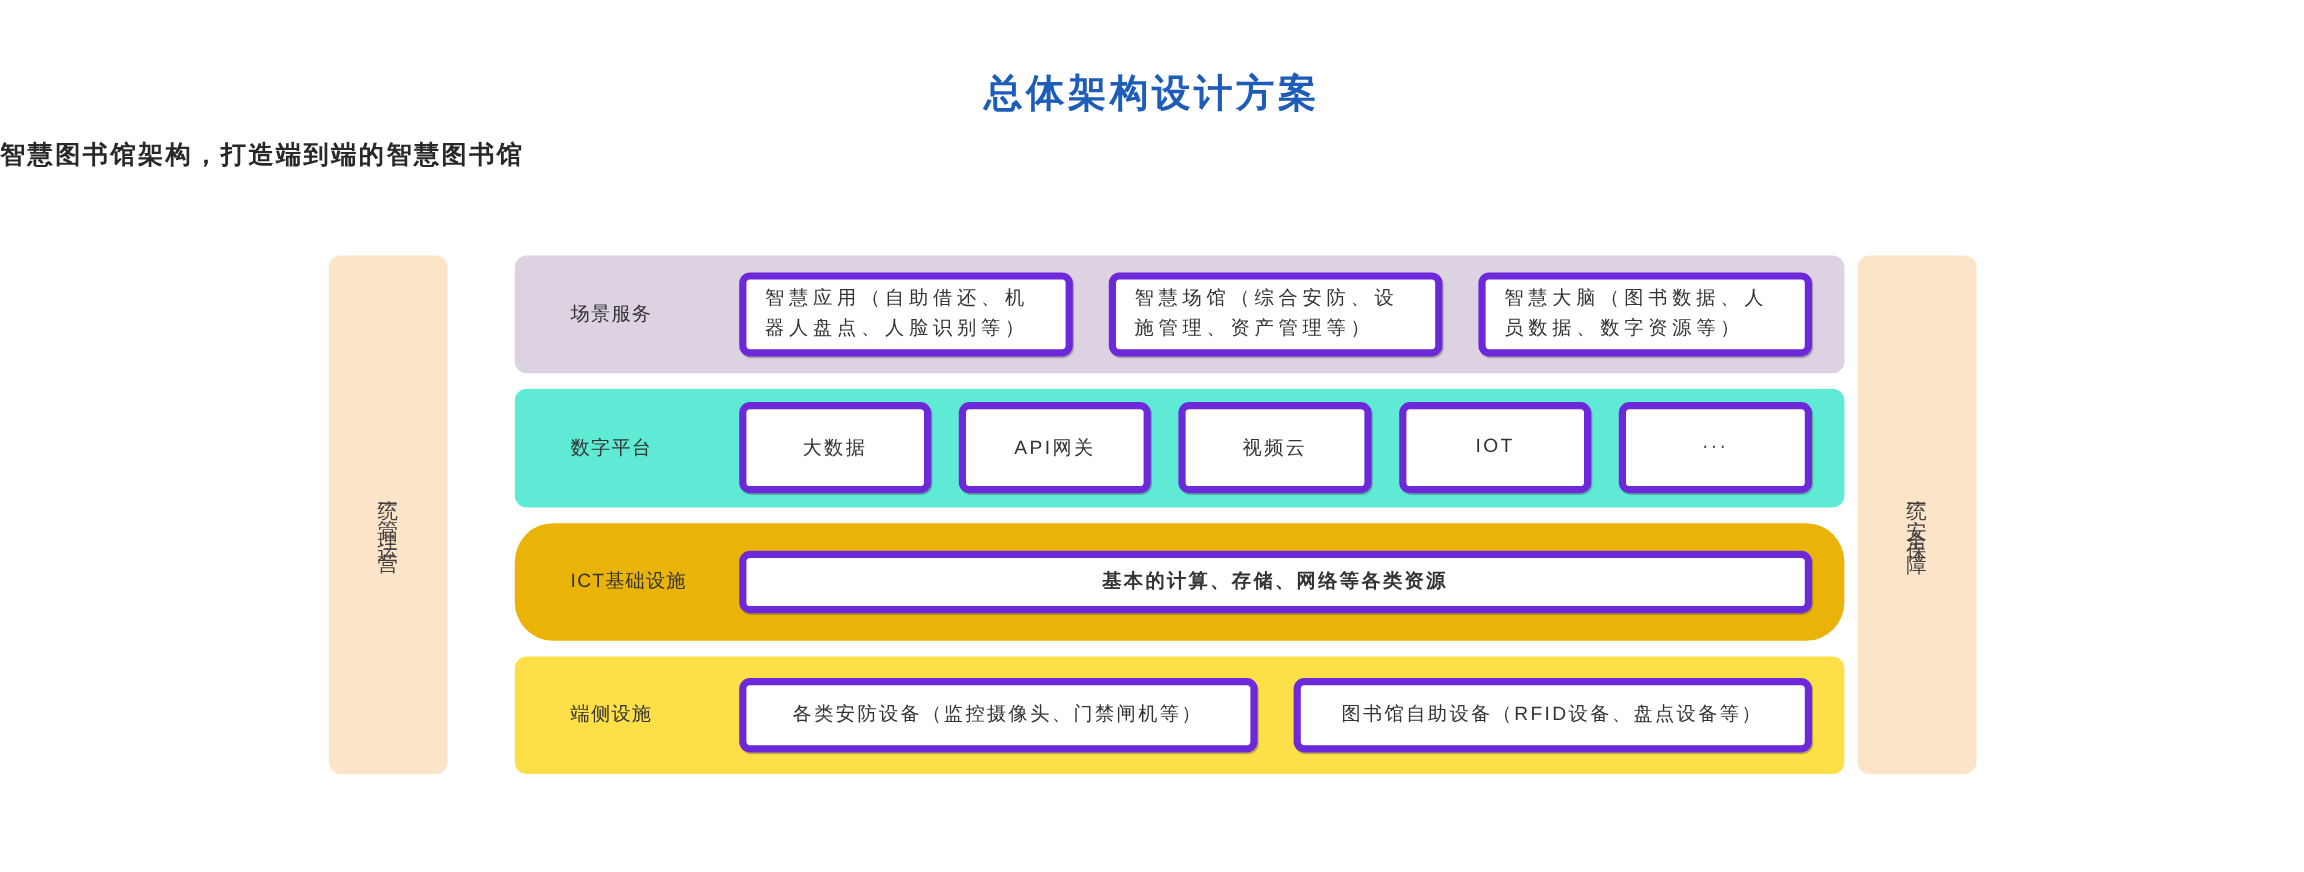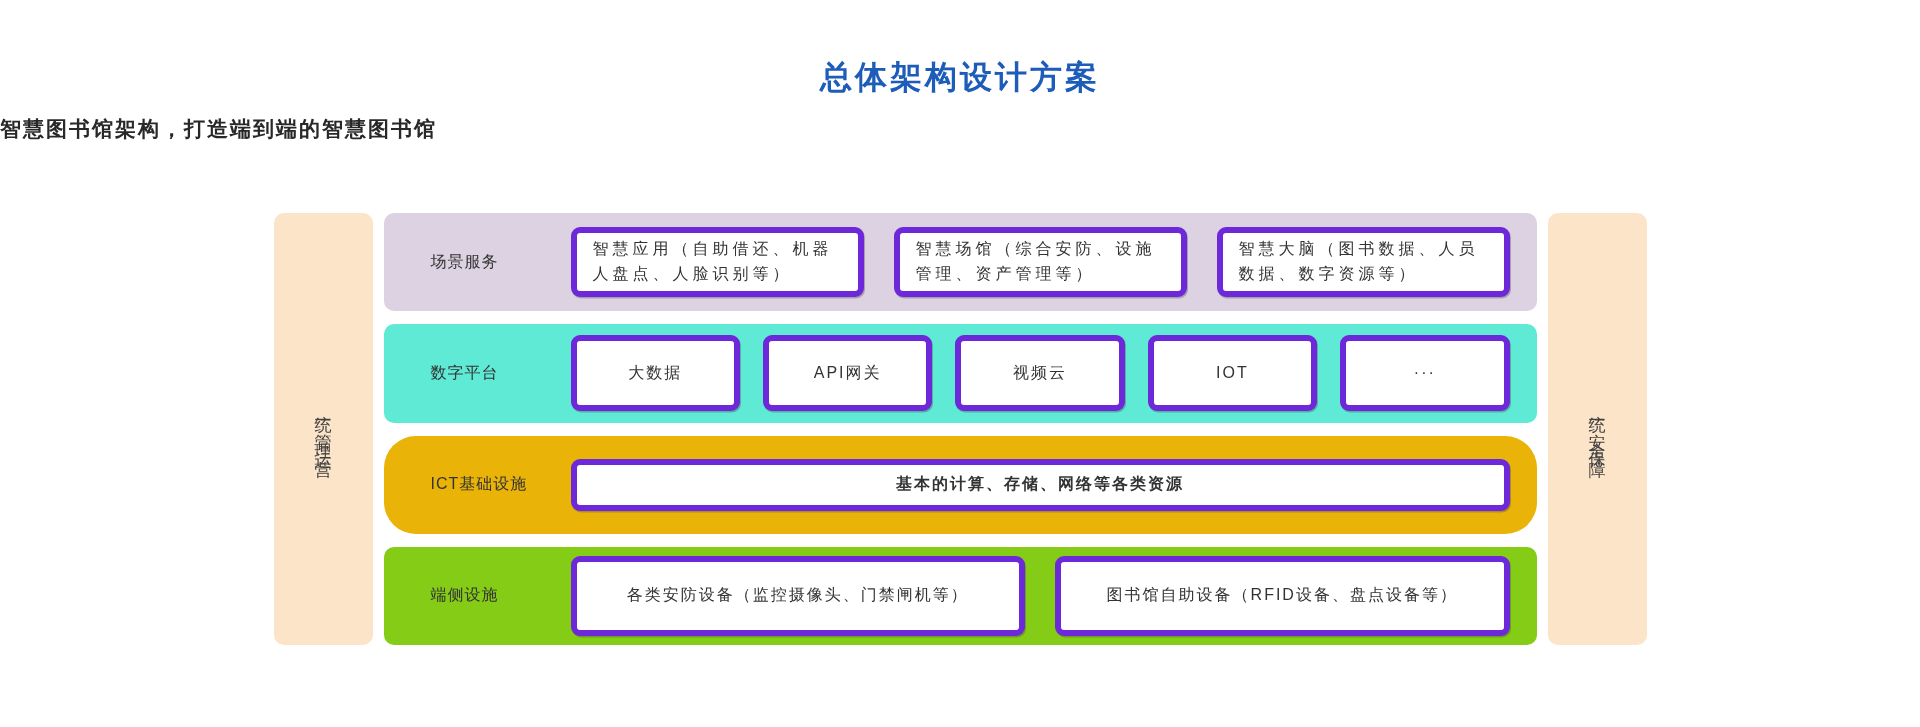--- a/index.html
+++ b/index.html
@@ -23,39 +23,39 @@
     width:99px; flex-shrink:0; border-radius:10px;
     display:flex; align-items:center; justify-content:center;
   }
   .vtext {
     writing-mode:vertical-rl; text-orientation:mixed;
     font-size:17px; letter-spacing:9px; color:#3f3f3f;
   }
   .layers { flex:1; display:flex; flex-direction:column; gap:13px; }
   .layer {
     flex:1; border-radius:10px; box-sizing:border-box;
-    display:flex; align-items:center; padding:0 27px 0 47px;
+    display:flex; align-items:center; padding:0 27px 0 47px;margin-left:45px;
   }
   .layer-label {
     width:140px; flex-shrink:0; font-size:16px; letter-spacing:1px; color:#333333;
   }
   .layer-boxes { flex:1; display:flex; align-items:center; }
   .box {
     background:#ffffff; border:6px solid #6d28d9; border-radius:9px;
     box-sizing:border-box; color:#333333; font-size:16px;
     box-shadow:1px 1.5px 0 rgba(70,70,70,.35);
     display:flex; align-items:center;
   }
   .layer-0 .layer-boxes { gap:30px; }
   .layer-0 .box { flex:1; height:70px; padding:0 16px; letter-spacing:4px; line-height:1.55; text-align:left; }
   .layer-1 .layer-boxes { gap:23px; }
   .layer-1 .box { flex:1; height:76px; justify-content:center; letter-spacing:2px; }
   .layer-2 .box { width:100%; height:52px; justify-content:center; letter-spacing:2px;font-weight:bold; }
   .layer-3 .layer-boxes { gap:30px; }
-  .layer-3 .box { flex:1; height:80px; justify-content:center; letter-spacing:2px; }
+  .layer-3 .box { flex:1; height:62px; justify-content:center; letter-spacing:2px; }
 </style>
 </head>
 <body>
 
 <div>
   <div class="title" style="color: rgb(29, 92, 184);">总体架构设计方案</div>
   <div class="subtitle">智慧图书馆架构，打造端到端的智慧图书馆</div>
 
   <div class="diagram">
     <div class="pillar" style="background: rgb(252, 228, 201);">
@@ -98,21 +98,21 @@
           </div>
         </div>
         <div class="layer layer-2" style="background: #eab308; border-radius: 32px;">
           <div class="layer-label">ICT基础设施</div>
           <div class="layer-boxes">
             <div class="box">
               <span>基本的计算、存储、网络等各类资源</span>
             </div>
           </div>
         </div>
-        <div class="layer layer-3" style="background: #84cc16;">
+        <div class="layer layer-3" style="background: #fde047;">
           <div class="layer-label">端侧设施</div>
           <div class="layer-boxes">
             <div class="box">
               <span>各类安防设备（监控摄像头、门禁闸机等）</span>
             </div>
             <div class="box">
               <span>图书馆自助设备（RFID设备、盘点设备等）</span>
             </div>
           </div>
         </div>

